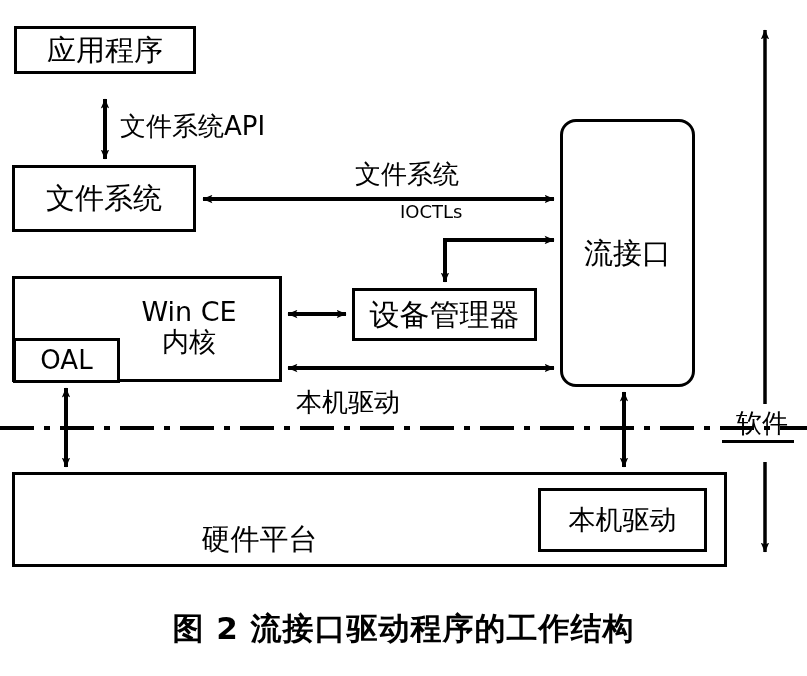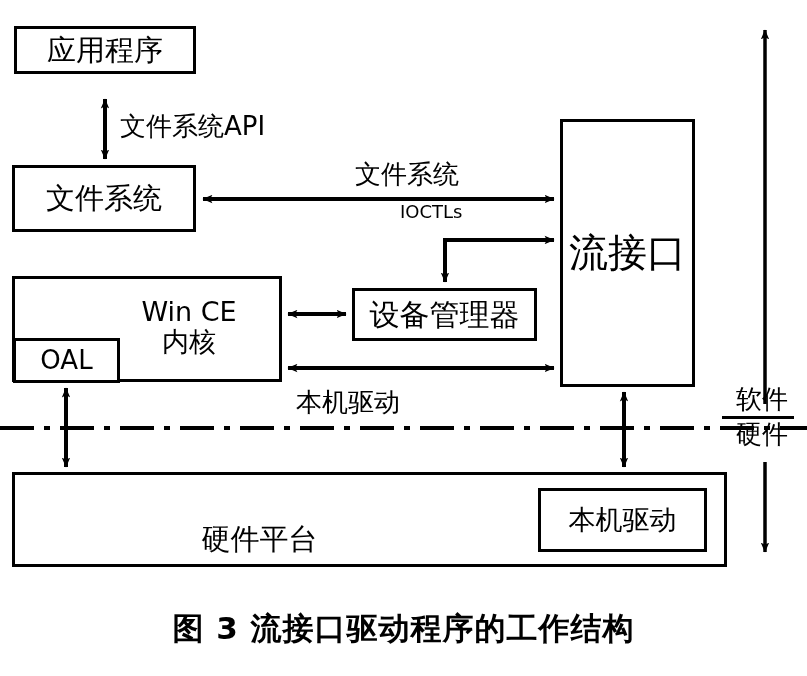--- a/index.html
+++ b/index.html
@@ -43,21 +43,21 @@
     display: block;
     white-space: pre-line;
   }
   
   #node-app       { left: 14px;  top: 26px;  width: 182px; height: 48px;  font-size: 29px; }
   #node-fs        { left: 12px;  top: 165px; width: 184px; height: 67px;  font-size: 29px; }
   #node-kernel    { left: 12px;  top: 276px; width: 270px; height: 106px; font-size: 27px; }
   #node-oal       { left: 13px;  top: 338px; width: 107px; height: 45px;  font-size: 26px;
                     border-width: 3px; z-index: 5; text-align: center; }
   #node-devmgr    { left: 352px; top: 288px; width: 185px; height: 53px;  font-size: 30px; }
-  #node-stream    { left: 560px; top: 119px; width: 135px; height: 268px; font-size: 39px; }
+  #node-stream    { left: 560px; top: 119px; width: 135px; height: 268px; font-size: 29px; border-radius: 16px; }
   #node-hwplat    { left: 12px;  top: 472px; width: 715px; height: 95px;  font-size: 29px; }
   #node-nativedrv { left: 538px; top: 488px; width: 169px; height: 64px;  font-size: 27px;
                     z-index: 5; align-items: center; }
 
   
   #node-kernel .node-label {
     transform: translateX(42px) translateY(-2px);
   }
   
   #node-hwplat .node-label {
@@ -81,21 +81,21 @@
   #side-legend {
     position: absolute;
     left: 722px;
     top: 385px;
     width: 80px;
     z-index: 4;
     text-align: center;
     font-size: 26px;
     line-height: 1.15;
   }
-  #side-legend .legend-soft { display: block; }
+  #side-legend .legend-soft { display: block; margin-top: 24px; }
   #side-legend .legend-rule {
     display: block;
     border-bottom: 3px solid #000000;
     width: 72px;
     margin: 1px 0 1px 0;
   }
   #side-legend .legend-hard { display: block; }
 
   #figure-caption {
     position: absolute;
@@ -182,18 +182,17 @@
 
   <div class="edge-label" id="label-fs-top">文件系统</div>
 
   <div class="edge-label" id="label-ioctls">IOCTLs</div>
 
   <div class="edge-label" id="label-interrupt">本机驱动</div>
 
   <div id="side-legend">
     <span class="legend-soft">软件</span>
     <span class="legend-rule"></span>
-    <span class="legend-hard">硬件</span>
   </div>
 
-  <div id="figure-caption">图 3   流接口驱动程序的工作结构</div>
+  <div id="figure-caption">图 2   流接口驱动程序的工作结构</div>
 
 </div>
 
 </body></html>

